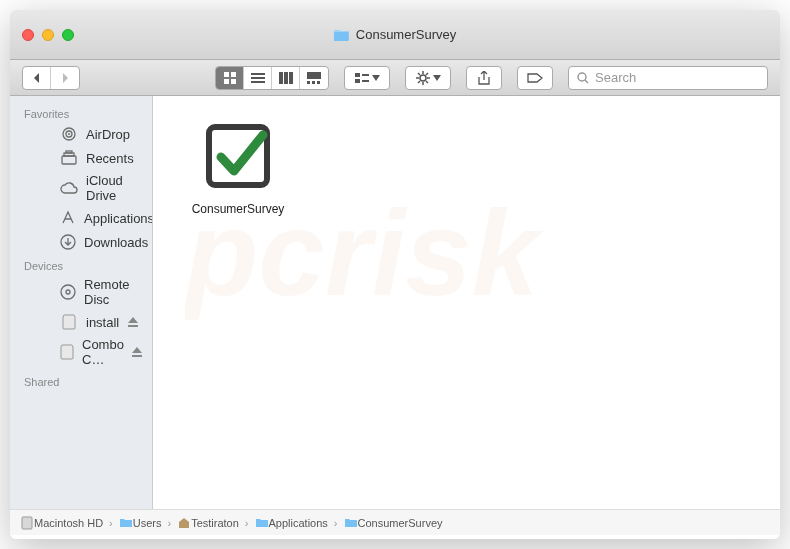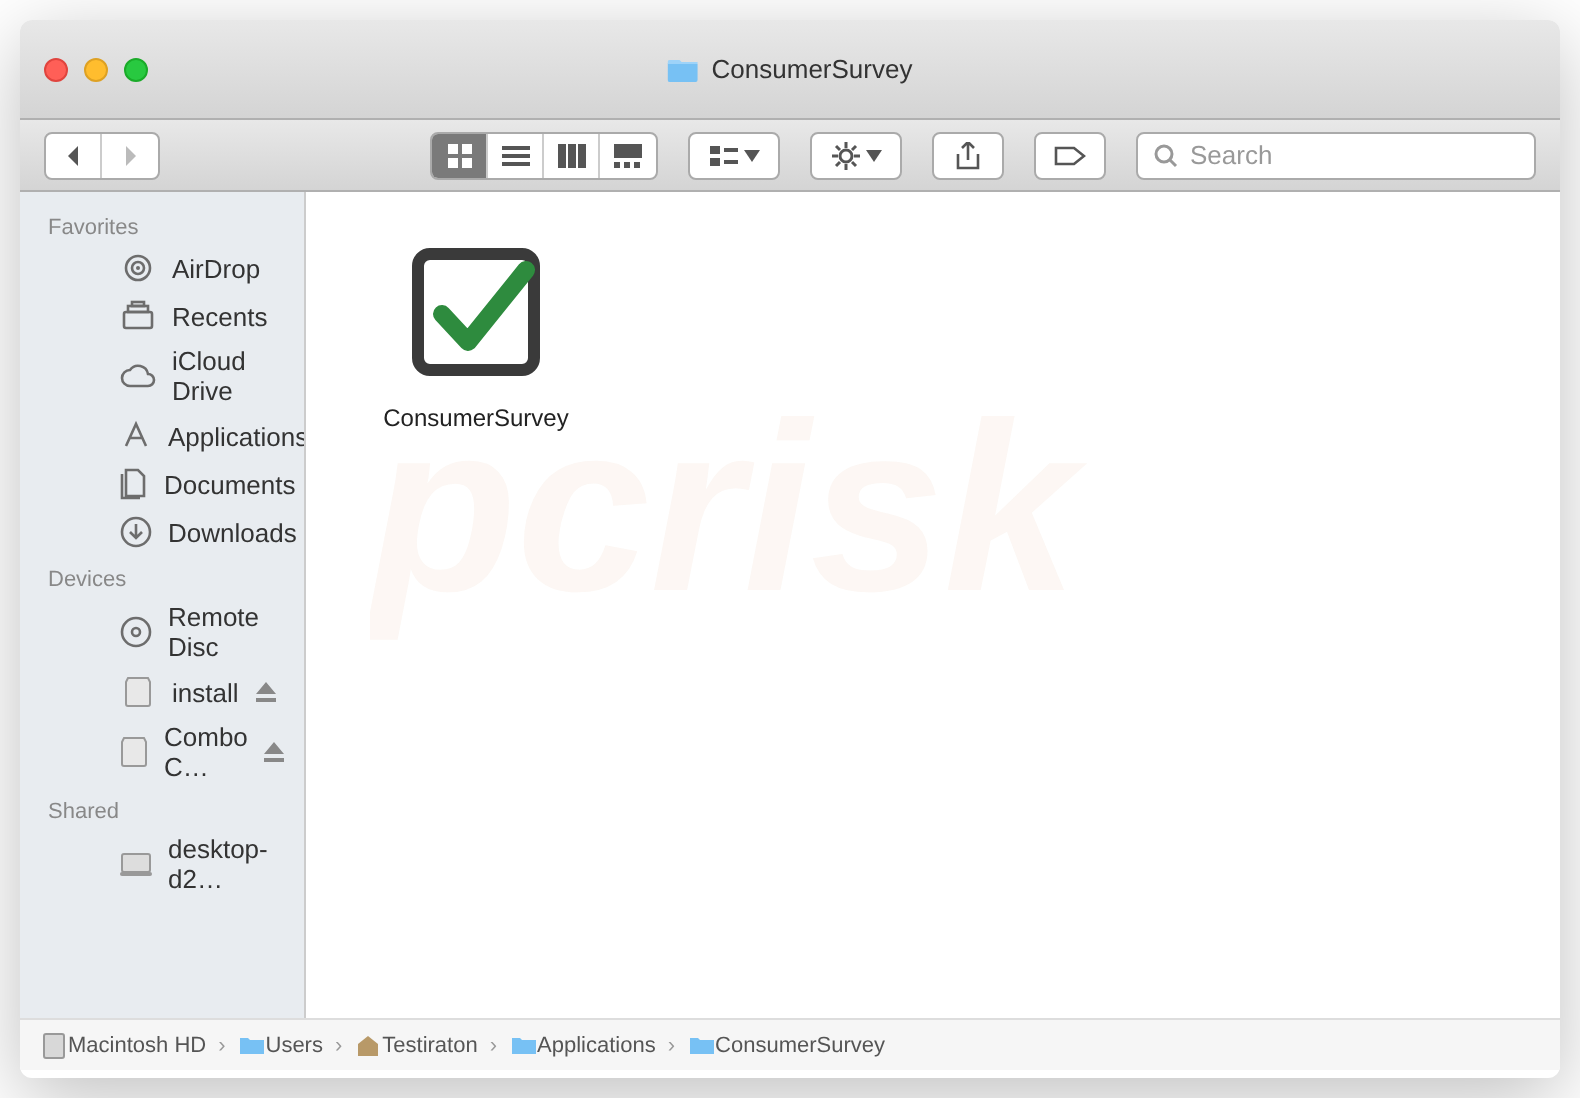--- a/index.html
+++ b/index.html
@@ -188,29 +188,20 @@
       <div class="sb-item">
           <span class="ic">
             <svg width="16" height="16" viewBox="0 0 16 16">
               <path fill="none" stroke="currentColor" stroke-width="1.3" d="M3 13l5-11 5 11M5 9h6"></path>
             </svg>
           </span>
           <span>Applications</span>
         </div>
       <div class="sb-item">
           <span class="ic">
-            <svg width="14" height="16" viewBox="0 0 14 16">
-              <path fill="none" stroke="currentColor" stroke-width="1.3" d="M3 1h6l3 3v10H3z"></path>
-              <path fill="none" stroke="currentColor" stroke-width="1.3" d="M1 3v12h9"></path>
-            </svg>
-          </span>
-          <span>Documents</span>
-        </div>
-      <div class="sb-item">
-          <span class="ic">
             <svg width="16" height="16" viewBox="0 0 16 16">
               <circle fill="none" stroke="currentColor" stroke-width="1.3" cx="8" cy="8" r="7"></circle>
               <path fill="none" stroke="currentColor" stroke-width="1.3" d="M8 4v7M5 8l3 3 3-3"></path>
             </svg>
           </span>
           <span>Downloads</span>
         </div>
 
       <div class="sb-section">Devices</div>
       <div class="sb-item">
@@ -239,29 +230,20 @@
               <path fill="#e8e8e8" stroke="#999" d="M2 1h10l1 2v11a1 1 0 0 1-1 1H2a1 1 0 0 1-1-1V3z"></path>
             </svg>
           </span>
           <span>Combo C…</span>
           <span class="eject"><svg width="10" height="10" viewBox="0 0 10 10">
               <path fill="currentColor" d="M5 0l5 6H0zM0 8h10v2H0z"></path>
             </svg></span>
         </div>
 
       <div class="sb-section">Shared</div>
-      <div class="sb-item">
-          <span class="ic">
-            <svg width="16" height="12" viewBox="0 0 16 12">
-              <rect fill="#ddd" stroke="#999" x="1" y="1" width="14" height="9" rx="1"></rect>
-              <rect fill="#999" x="0" y="10" width="16" height="2" rx="1"></rect>
-            </svg>
-          </span>
-          <span>desktop-d2…</span>
-        </div>
     </div>
 
     <div class="content">
       <div class="file">
         <div class="file-icon">
           <svg width="74" height="74" viewBox="0 0 74 74">
             <rect x="8" y="8" width="58" height="58" rx="6" fill="none" stroke="#3a3a3a" stroke-width="6"></rect>
             <path d="M20 38 L33 52 L62 16" fill="none" stroke="#2e8b3e" stroke-width="9" stroke-linecap="round" stroke-linejoin="round"></path>
           </svg>
         </div>

